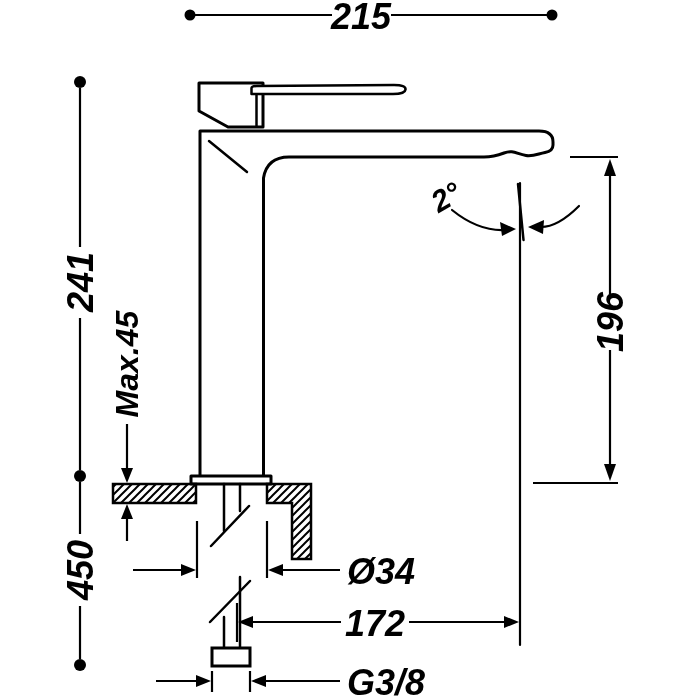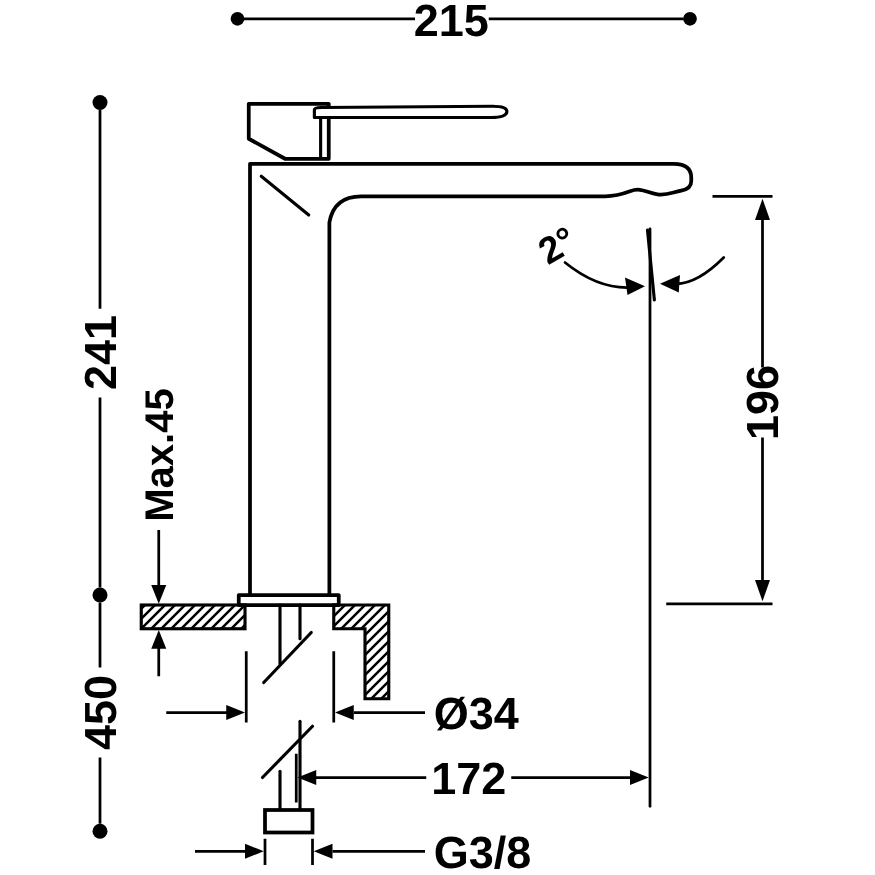--- a/index.html
+++ b/index.html
@@ -1,16 +1,16 @@
 <!DOCTYPE html>
 <html><head>
 <meta charset="utf-8">
 <style>
   html,body{margin:0;padding:0;background:#ffffff;}
-  .stage{width:700px;height:700px;position:relative;background:#ffffff;overflow:hidden;}
+  .stage{width:700px;height:700px;position:relative;background:#ffffff;overflow:hidden;font-style:italic;}
   svg{display:block;}
   text{font-family:"Liberation Sans","DejaVu Sans",sans-serif;font-weight:700;fill:#000000;}
   .dim-num{font-size:36px;}
   .dim-max{font-size:32px;}
   .dim-ang{font-size:30px;}
 </style>
 </head>
 <body>
 
 <div class="stage">

